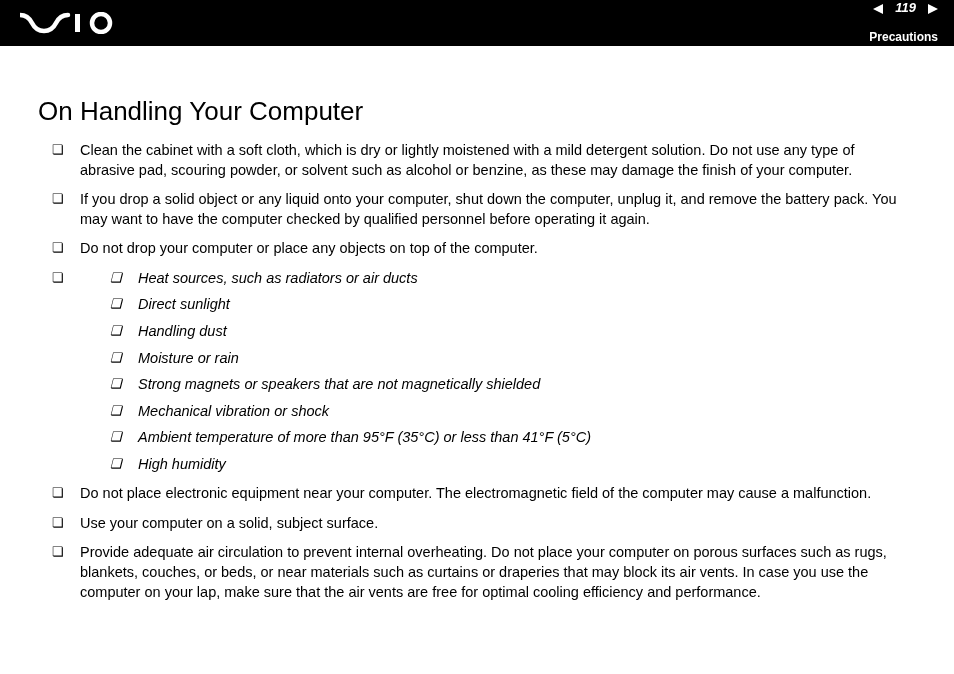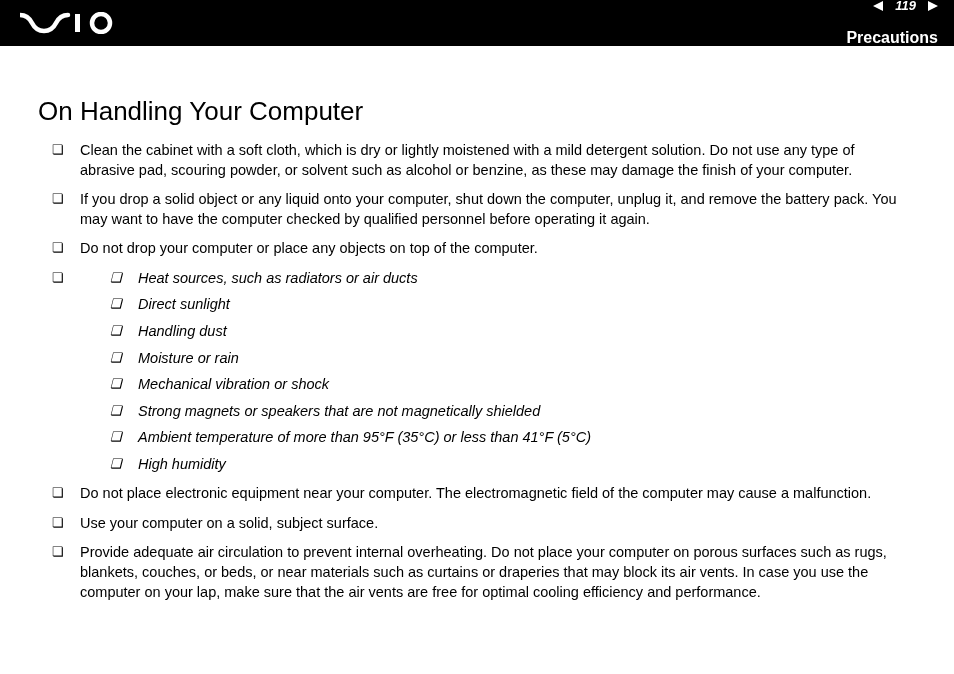--- a/index.html
+++ b/index.html
@@ -42,21 +42,21 @@
   }
   .page-nav .arrow {
     display: inline-block;
     width: 0; height: 0;
     border-top: 5px solid transparent;
     border-bottom: 5px solid transparent;
   }
   .arrow.left { border-right: 10px solid #fff; }
   .arrow.right { border-left: 10px solid #fff; }
   .page-num { font-size: 13px; padding: 0 2px; }
-  .section-label { font-weight: bold; font-size: 16px; margin-top: 13px; }
+  .section-label { font-weight: bold; font-size: 12px; margin-top: 13px; }
   .content {
     padding: 50px 50px 0 38px;
   }
   h1 {
     font-size: 26px;
     font-weight: normal;
     margin-bottom: 14px;
   }
   ul.bullets {
     list-style: none;
@@ -111,22 +111,22 @@
   <ul class="bullets">
     <li>Clean the cabinet with a soft cloth, which is dry or lightly moistened with a mild detergent solution. Do not use any type of abrasive pad, scouring powder, or solvent such as alcohol or benzine, as these may damage the finish of your computer.</li>
     <li>If you drop a solid object or any liquid onto your computer, shut down the computer, unplug it, and remove the battery pack. You may want to have the computer checked by qualified personnel before operating it again.</li>
     <li>Do not drop your computer or place any objects on top of the computer.</li>
     <li>
       <ul class="bullets nested">
         <li>Heat sources, such as radiators or air ducts</li>
         <li>Direct sunlight</li>
         <li>Handling dust</li>
         <li>Moisture or rain</li>
+        <li>Strong magnets or speakers that are not magnetically shielded</li>
         <li>Mechanical vibration or shock</li>
-        <li>Strong magnets or speakers that are not magnetically shielded</li>
         <li>Ambient temperature of more than 95°F (35°C) or less than 41°F (5°C)</li>
         <li>High humidity</li>
       </ul>
     </li>
     <li>Do not place electronic equipment near your computer. The electromagnetic field of the computer may cause a malfunction.</li>
     <li>Use your computer on a solid, subject surface.</li>
     <li>Provide adequate air circulation to prevent internal overheating. Do not place your computer on porous surfaces such as rugs, blankets, couches, or beds, or near materials such as curtains or draperies that may block its air vents. In case you use the computer on your lap, make sure that the air vents are free for optimal cooling efficiency and performance.</li>
   </ul>
 </div>
 

